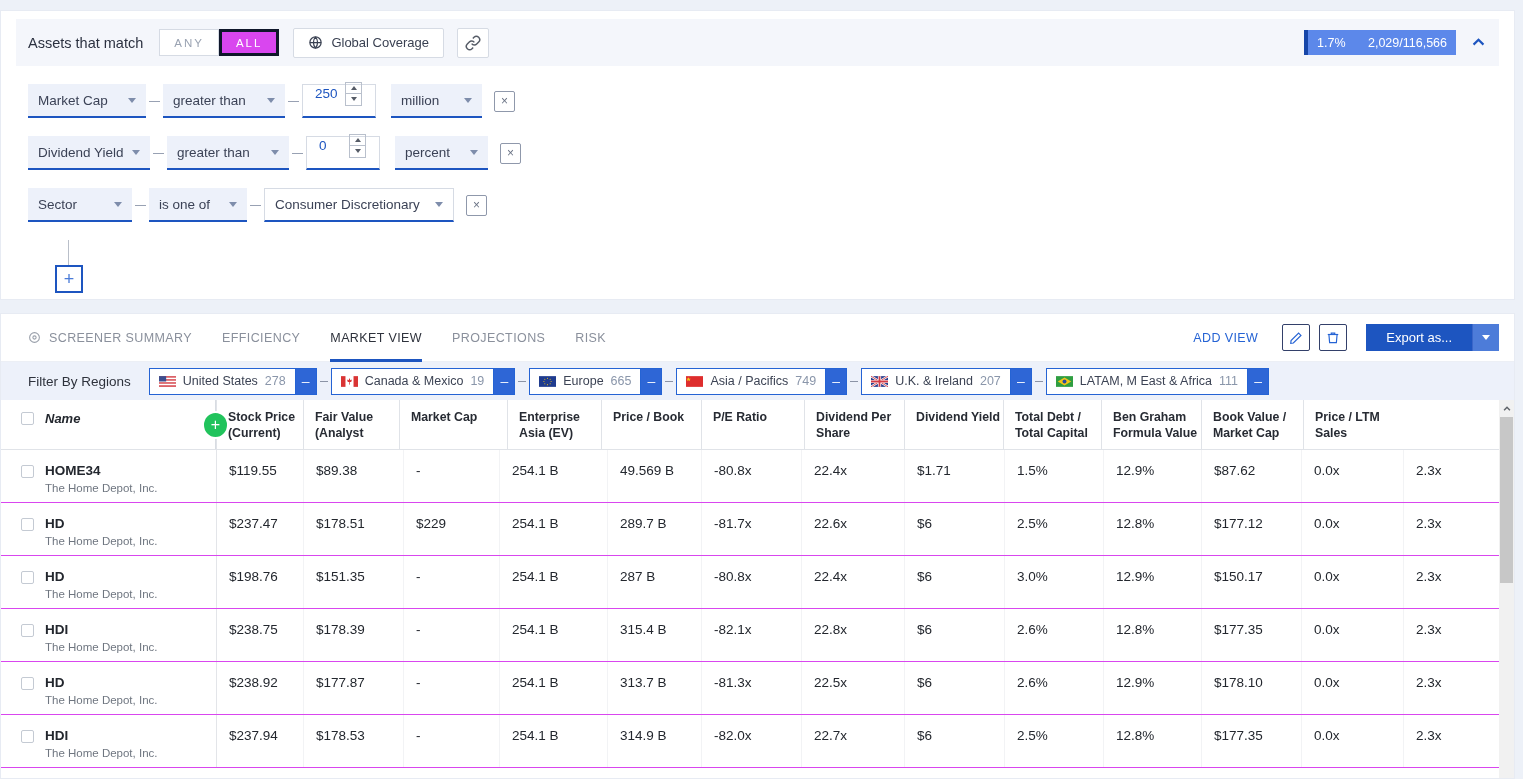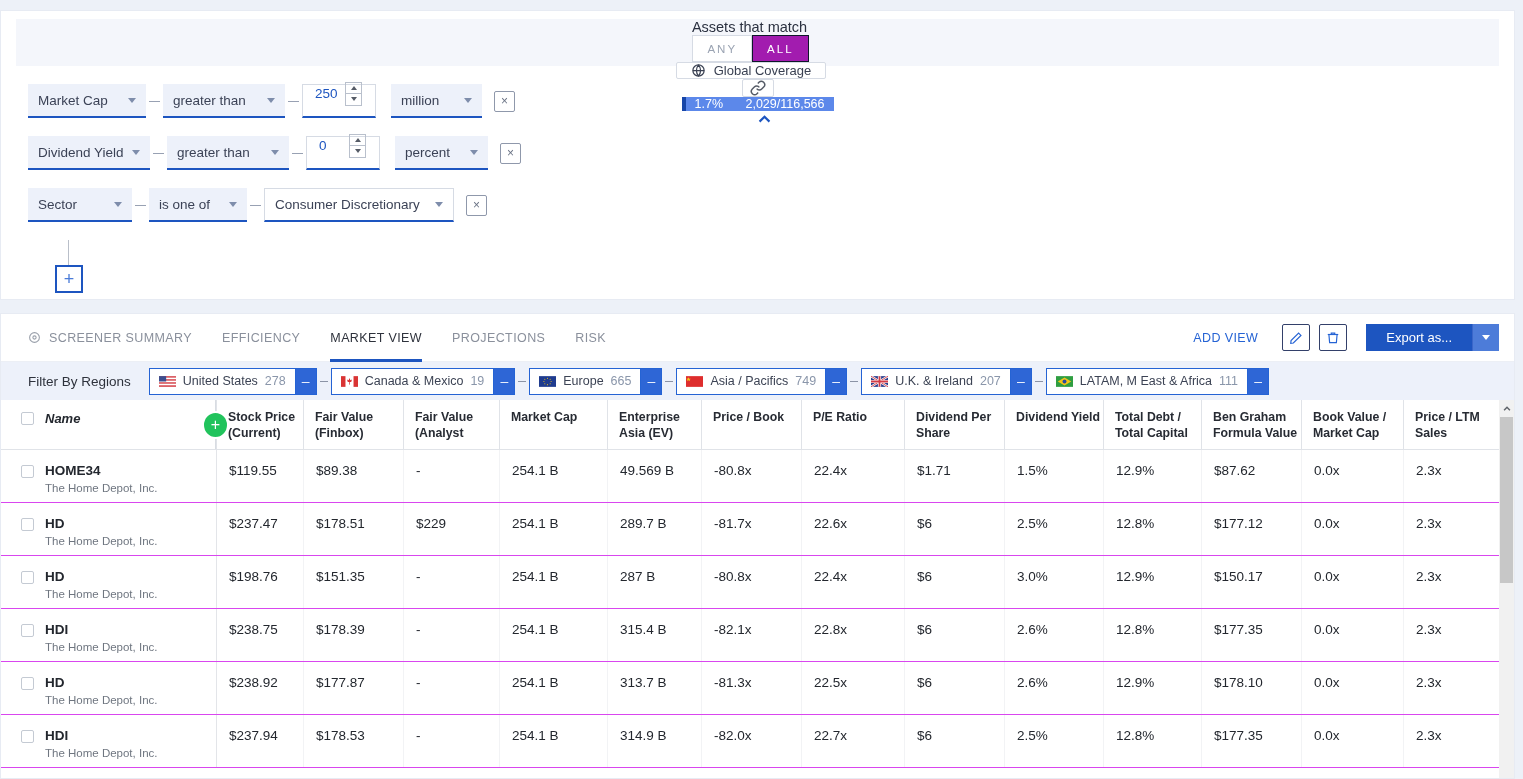--- a/index.html
+++ b/index.html
@@ -3,27 +3,27 @@
 <meta charset="utf-8">
 <style>
   * { margin:0; padding:0; box-sizing:border-box; }
   html,body { width:1523px; height:779px; overflow:hidden; background:#edf1f8;
     font-family:"Liberation Sans", sans-serif; }
   .panel { background:#fff; margin-right:8px; border:1px solid #e7ebf3; }
 
   
   .qb-panel { margin-top:10px; height:290px; }
   .qb-header { margin:8px 15px 0 15px; height:47px; background:#f4f6fb;
-    display:flex; align-items:center; padding:0 12px;flex-direction:column; }
+    display:flex; align-items:center; padding:0 12px; }
   .qb-title { font-size:14.5px; color:#2b3140; margin-right:16px; }
   .toggle { display:flex; margin-right:14px; }
   .toggle-btn { height:27px; padding:0 14px; display:flex; align-items:center;
     font-size:11.5px; letter-spacing:2px; cursor:pointer; }
   .toggle-any { background:#fff; border:1px solid #d6dbe4; color:#9aa3b2; }
-  .toggle-all { background:#a21caf; border:1px solid #0f172a; color:#fff; }
+  .toggle-all { background:#d946ef; border:3px solid #0f172a; color:#fff; }
   .gc-btn { height:30px; padding:0 14px; background:#fff; border:1px solid #d6dbe4;
     border-radius:2px; display:flex; align-items:center; gap:8px; font-size:13px;
     color:#3a4152; margin-right:13px; cursor:pointer; }
   .link-btn { width:32px; height:30px; background:#fff; border:1px solid #d6dbe4;
     border-radius:2px; display:flex; align-items:center; justify-content:center; cursor:pointer; }
   .qb-spacer { flex:1; }
   .progress { width:152px; height:25px; background:#5c88ea; position:relative;
     display:flex; align-items:center; justify-content:space-between;
     padding:0 9px 0 13px; color:#fff; font-size:12.5px; }
   .progress::before { content:''; position:absolute; left:0; top:0; bottom:0;
@@ -405,21 +405,20 @@
   </div>
 
   <div class="table-area">
     <div class="thead">
       <div class="name-hcell">
         <span class="checkbox"></span>
         <span class="name-label">Name</span>
       </div>
       <button class="add-col-btn">+</button>
       <div class="hcell c0">Stock Price (Current)</div>
-      <div class="hcell c1">Fair Value (Finbox)</div>
       <div class="hcell c2">Fair Value (Analyst</div>
       <div class="hcell c3">Market Cap</div>
       <div class="hcell c4">Enterprise Asia (EV)</div>
       <div class="hcell c5">Price / Book</div>
       <div class="hcell c6">P/E Ratio</div>
       <div class="hcell c7">Dividend Per Share</div>
       <div class="hcell c8">Dividend Yield</div>
       <div class="hcell c9">Total Debt / Total Capital</div>
       <div class="hcell c10">Ben Graham Formula Value</div>
       <div class="hcell c11">Book Value / Market Cap</div>

